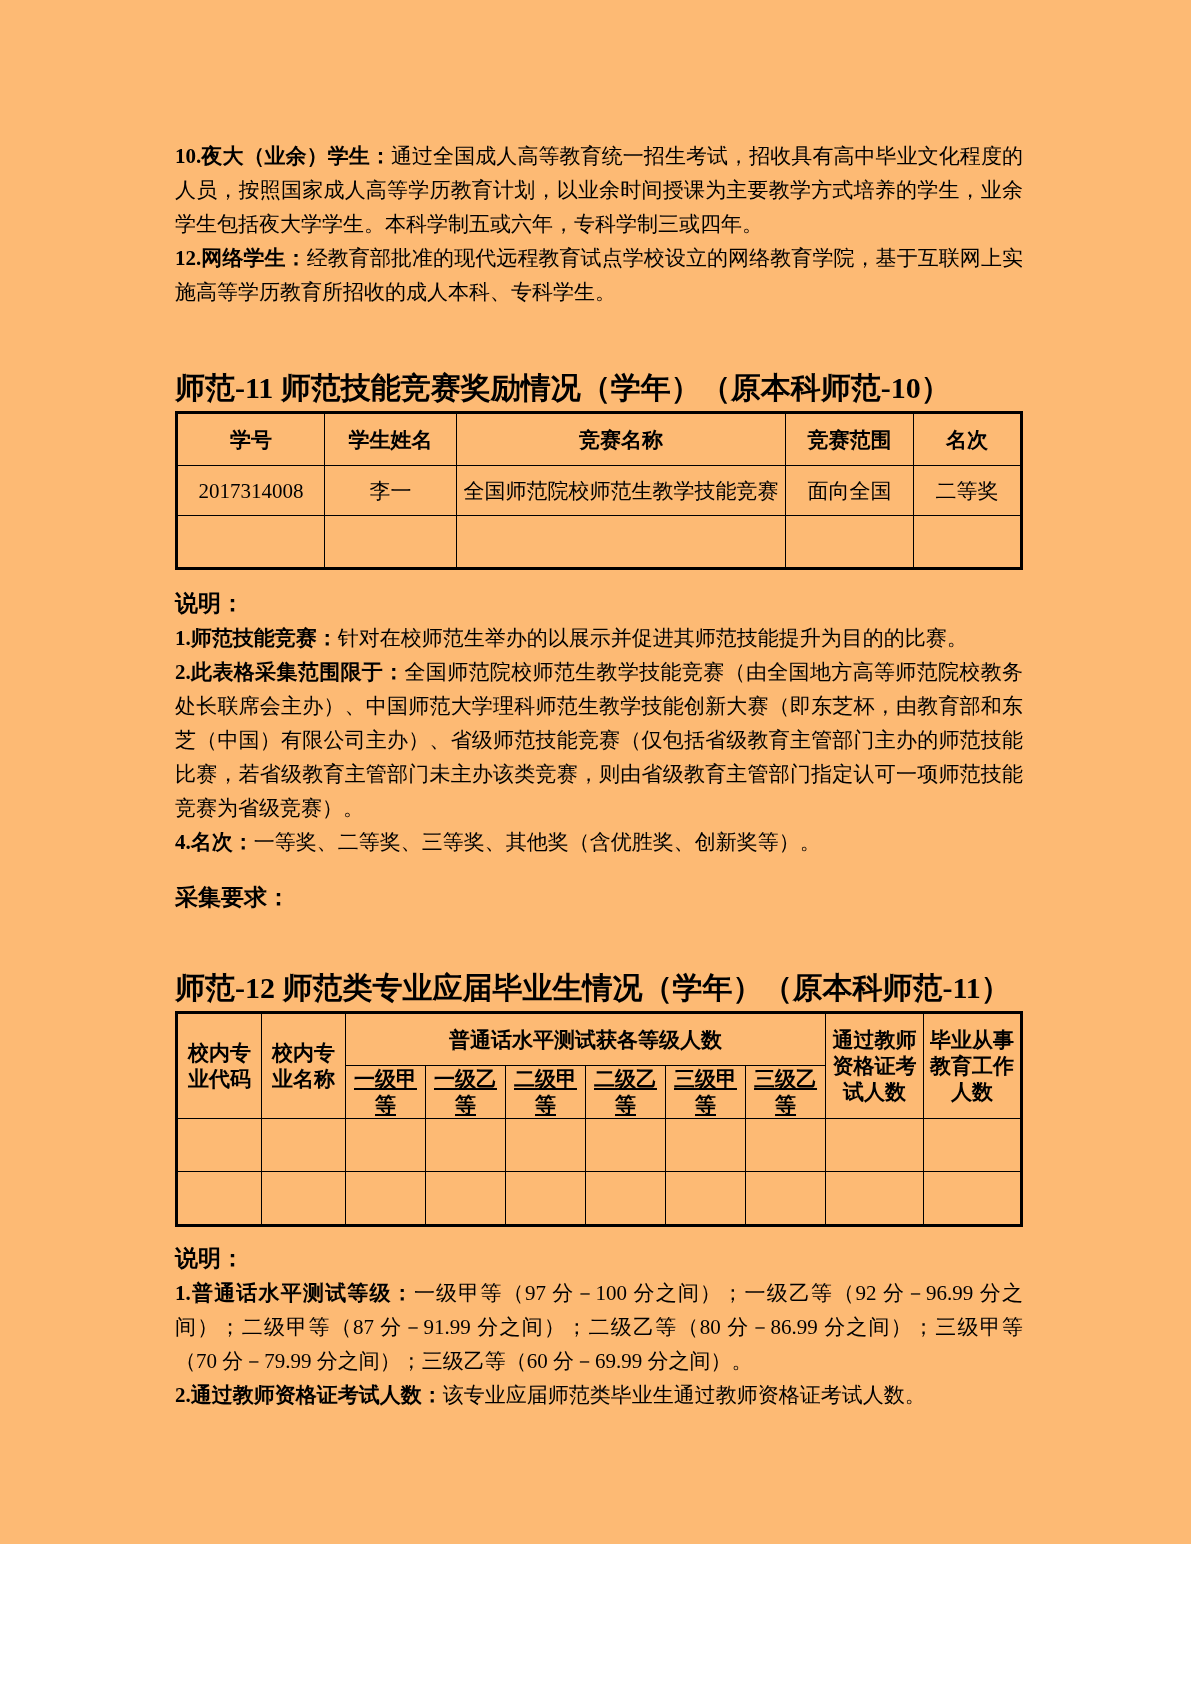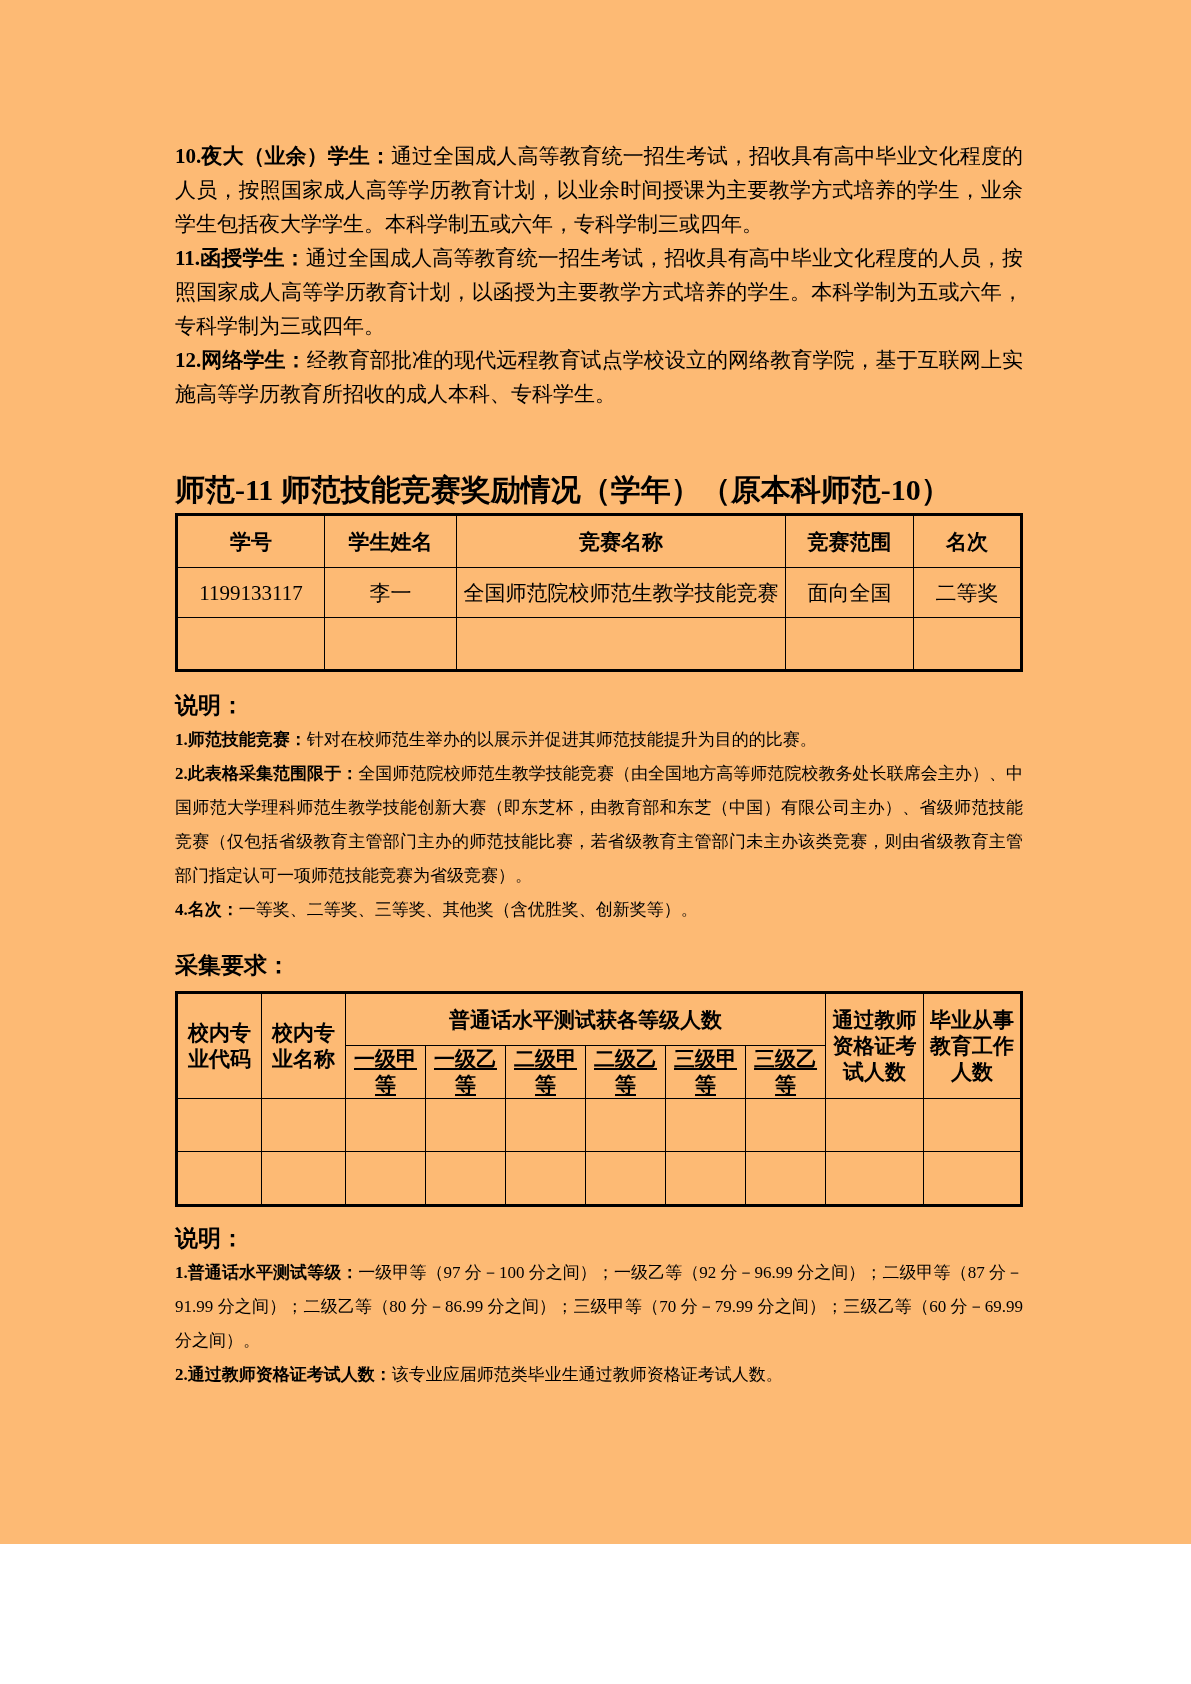--- a/index.html
+++ b/index.html
@@ -37,36 +37,35 @@
     overflow:hidden;
   }
   table.doc-table td.hdr { font-weight:bold; }
   tr.h53 { height:53px; }
   tr.h50 { height:50px; }
   tr.h52 { height:52px;text-decoration:underline; }
   tr.h54 { height:54px; }
 
   
   .sec-label { margin:17px 0 0 0; font-size:23px; line-height:34px; font-weight:bold; }
-  .note { margin:0; font-size:17px; line-height:34px; text-align:justify; }
+  .note { margin:0; font-size:21px; line-height:34px; text-align:justify; }
   .note b { font-weight:bold; }
   .req-label { margin-top:22px; }
   .sec-label2 { margin-top:15px; }
 
   .page-num { margin:8px 0 0 0; font-size:21px; line-height:30px; text-align:center; }
 </style>
 </head>
 <body>
 
 <div class="page">
   <div class="content">
 
     <div class="paras">
       <p class="para"><b>10.夜大（业余）学生：</b><span>通过全国成人高等教育统一招生考试，招收具有高中毕业文化程度的人员，按照国家成人高等学历教育计划，以业余时间授课为主要教学方式培养的学生，业余学生包括夜大学学生。本科学制五或六年，专科学制三或四年。</span></p>
-      <p class="para"><b>11.函授学生：</b><span>通过全国成人高等教育统一招生考试，招收具有高中毕业文化程度的人员，按照国家成人高等学历教育计划，以函授为主要教学方式培养的学生。本科学制为五或六年，专科学制为三或四年。</span></p>
       <p class="para"><b>12.网络学生：</b><span>经教育部批准的现代远程教育试点学校设立的网络教育学院，基于互联网上实施高等学历教育所招收的成人本科、专科学生。</span></p>
     </div>
 
     <p class="tbl-title title1">师范-11  师范技能竞赛奖励情况（学年）（原本科师范-10）</p>
 
     <table class="doc-table">
       <colgroup>
         <col style="width:148px">
           <col style="width:132px">
           <col style="width:329px">
@@ -75,21 +74,21 @@
       </colgroup>
       <tbody>
           <tr class="h53">
         <td class="hdr">学号</td>
         <td class="hdr">学生姓名</td>
         <td class="hdr">竞赛名称</td>
         <td class="hdr">竞赛范围</td>
         <td class="hdr">名次</td>
       </tr>
       <tr class="h50">
-        <td>1199133117</td>
+        <td>2017314008</td>
         <td>李一</td>
         <td>全国师范院校师范生教学技能竞赛</td>
         <td>面向全国</td>
         <td>二等奖</td>
       </tr>
       <tr class="h53">
         <td></td>
         <td></td>
         <td></td>
         <td></td>
@@ -100,20 +99,21 @@
 
     <p class="sec-label">说明：</p>
     <div>
       <p class="note"><b>1.师范技能竞赛：</b><span>针对在校师范生举办的以展示并促进其师范技能提升为目的的比赛。</span></p>
       <p class="note"><b>2.此表格采集范围限于：</b><span>全国师范院校师范生教学技能竞赛（由全国地方高等师范院校教务处长联席会主办）、中国师范大学理科师范生教学技能创新大赛（即东芝杯，由教育部和东芝（中国）有限公司主办）、省级师范技能竞赛（仅包括省级教育主管部门主办的师范技能比赛，若省级教育主管部门未主办该类竞赛，则由省级教育主管部门指定认可一项师范技能竞赛为省级竞赛）。</span></p>
       <p class="note"><b>4.名次：</b><span>一等奖、二等奖、三等奖、其他奖（含优胜奖、创新奖等）。</span></p>
     </div>
 
     <p class="sec-label req-label">采集要求：</p>
 
+    <p class="tbl-title title2">师范-12  师范类专业应届毕业生情况（学年）（原本科师范-11）</p>
 
     <table class="doc-table">
       <colgroup>
         <col style="width:85px">
           <col style="width:84px">
         <col style="width:80px">
           <col style="width:80px">
           <col style="width:80px">
           <col style="width:80px">
           <col style="width:80px">

